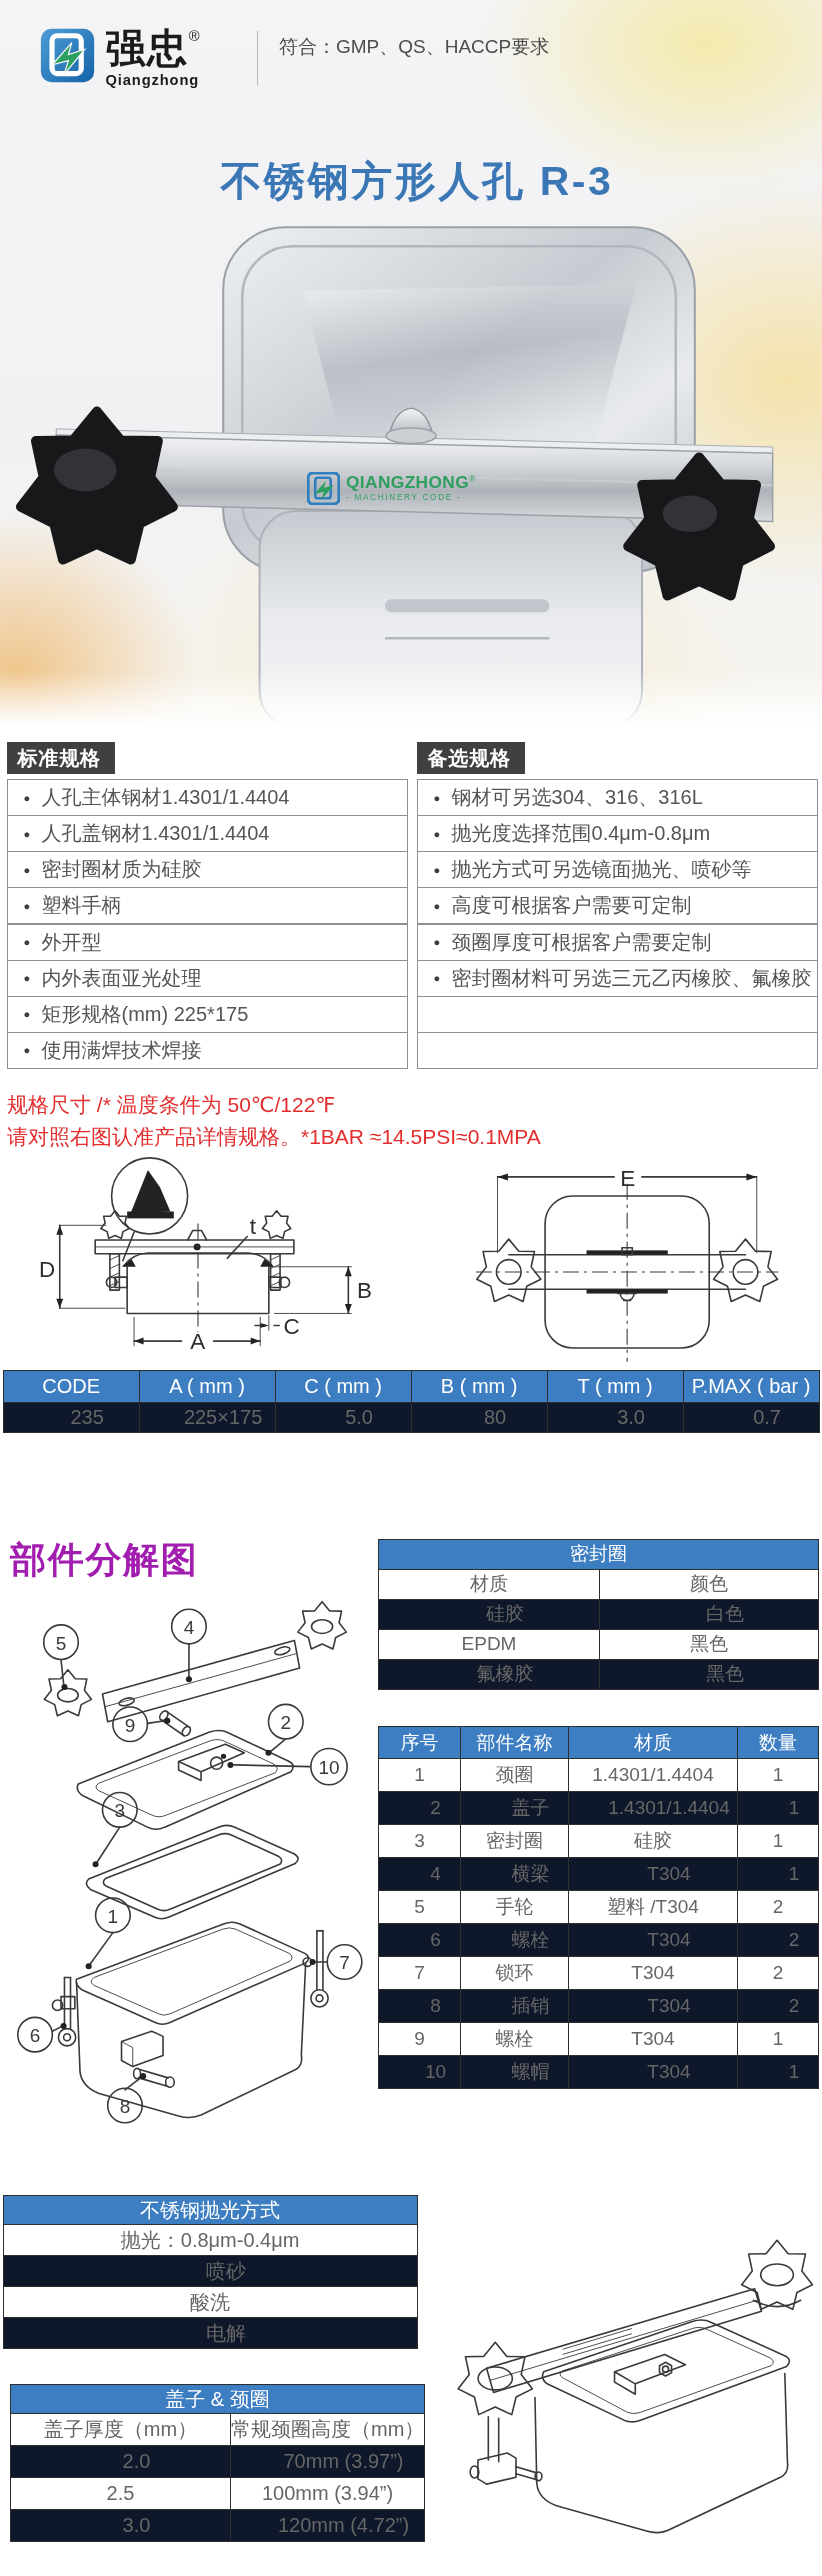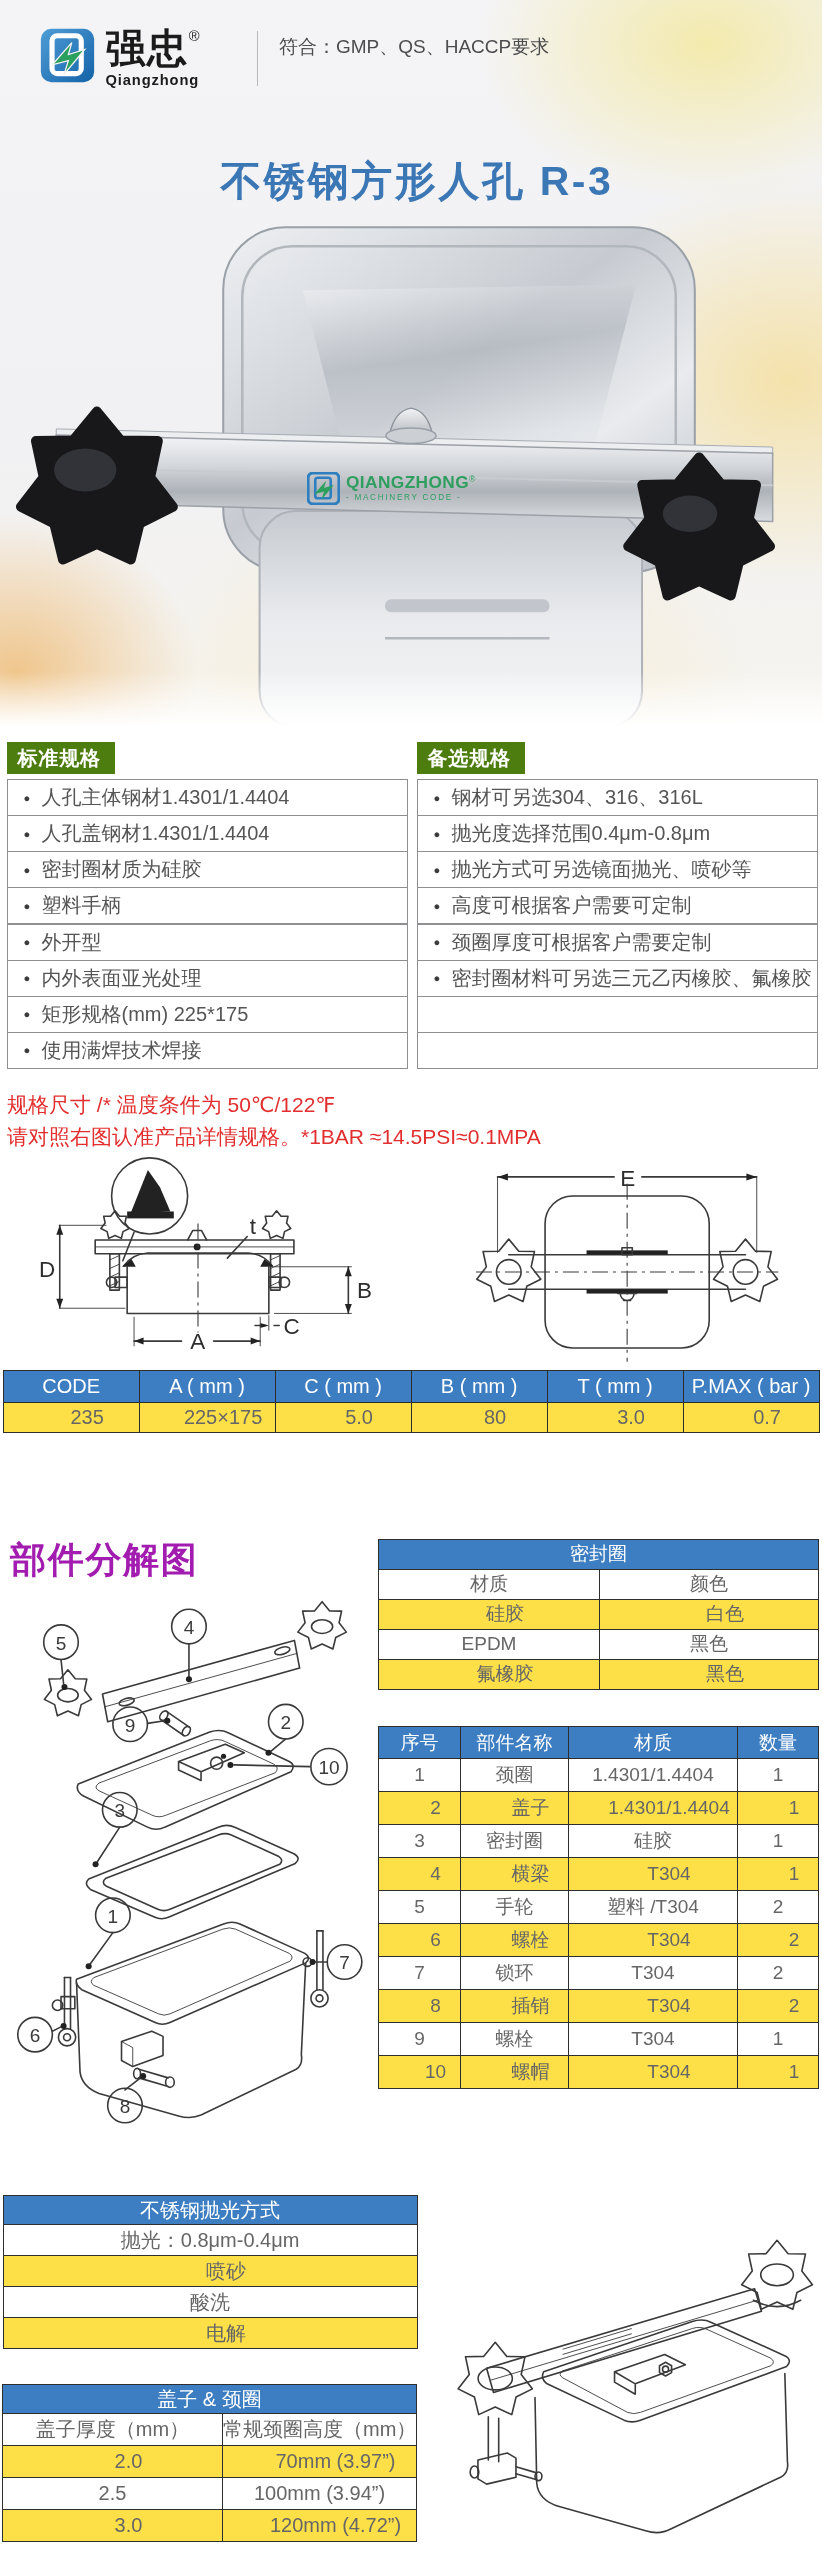--- a/index.html
+++ b/index.html
@@ -25,21 +25,21 @@
   .taglines{position:absolute;left:279px;top:31px;font-size:19px;color:#4c4c4e;line-height:32px;}
   .page-title{position:absolute;left:0;top:148px;width:822px;text-align:center;
     font-size:41px;font-weight:bold;color:#3b76b5;letter-spacing:2.6px;margin:6px;}
   .hero-logo{position:absolute;left:307px;top:472px;width:208px;display:flex;align-items:center;gap:6px;}
   .hero-logo .hl-txt{text-align:left;}
   .hl-brand{font-size:17.3px;font-weight:bold;color:#2f9e5f;letter-spacing:0.4px;line-height:17.3px;}
   .hl-reg{font-size:8.7px;color:#2f9e5f;vertical-align:top;}
   .hl-sub{font-size:8.2px;color:#2f9e5f;letter-spacing:1.7px;line-height:11.2px;}
   
   .spec-col{position:absolute;width:401px;}
-  .spec-head{width:87px;padding:0 10.4px;height:32px;background:#4d7c0f;color:#fff;
+  .spec-head{width:87px;padding:0 10.4px;height:32px;background:#404040;color:#fff;
     font-size:20px;font-weight:bold;line-height:32px;letter-spacing:0.9px;}
   .spec-rows{margin-top:6px;}
   .spec-row{box-sizing:border-box;height:37px;border:0.9px solid #8f8f92;margin-top:-0.9px;
     background:#fff;display:flex;align-items:center;padding-left:15.6px;font-size:20px;color:#555;}
   .spec-row .dot{font-size:11.2px;color:#3c3c3c;margin-right:11.2px;}
   
   .notes{position:absolute;left:7px;top:1089px;font-size:21px;color:#e22e2e;line-height:32px;}
   
   svg.draw{position:absolute;}
   .draw *{vector-effect:non-scaling-stroke;}
@@ -47,35 +47,35 @@
   .lnthin{stroke:#3a3a3a;stroke-width:.9;fill:none;}
   .cl{stroke:#3a3a3a;stroke-width:1.1;fill:none;stroke-dasharray:16 5 3 5;}
   .blk{fill:#222;stroke:none;}
   .dtext{font-size:26px;fill:#2e2e2e;}
   .ctext{font-size:22px;fill:#3a3a3a;}
   
   table.grid{position:absolute;border-collapse:collapse;table-layout:fixed;}
   table.grid th,table.grid td{border:1.7px solid #2e2e2e;text-align:center;padding:0;overflow:hidden;white-space:nowrap;}
   table.grid th{background:#3d7ec2;color:#fff;font-weight:normal;}
   table.grid td{color:#666;background:#fff;}
-  table.grid tr.alt td{background:#fde047;padding-left:32px;}
+  table.grid tr.alt td{background:#0f172a;padding-left:32px;}
   .dim-table{left:2.6px;top:1370px;width:817px;font-size:20px;}
   .dim-table th{height:31px;}
   .dim-table td{height:29px;}
   .exp-title{position:absolute;left:10px;top:1519px;font-size:36px;font-weight:bold;color:#a21caf;letter-spacing:1.7px;margin-top:17px;}
   .seal-table{left:378px;top:1539px;width:441px;font-size:19px;}
   .seal-table th{height:28.6px;}
   .seal-table td{height:29px;}
   .parts-table{left:378px;top:1726px;width:441px;font-size:19px;}
   .parts-table th{height:31px;}
   .parts-table td{height:32px;}
   .polish-table{left:2.6px;top:2195px;width:415px;font-size:20px;}
   .polish-table th{height:28px;}
   .polish-table td{height:30px;}
-  .cn-table{left:2px;top:2384px;width:415px;font-size:20px;}
+  .cn-table{left:10px;top:2384px;width:415px;font-size:20px;}
   .cn-table th{height:28px;}
   .cn-table td{height:31px;}
 </style>
 </head>
 <body>
 
 <div id="page">
 
   <div class="hero">
     <div class="topbar">

